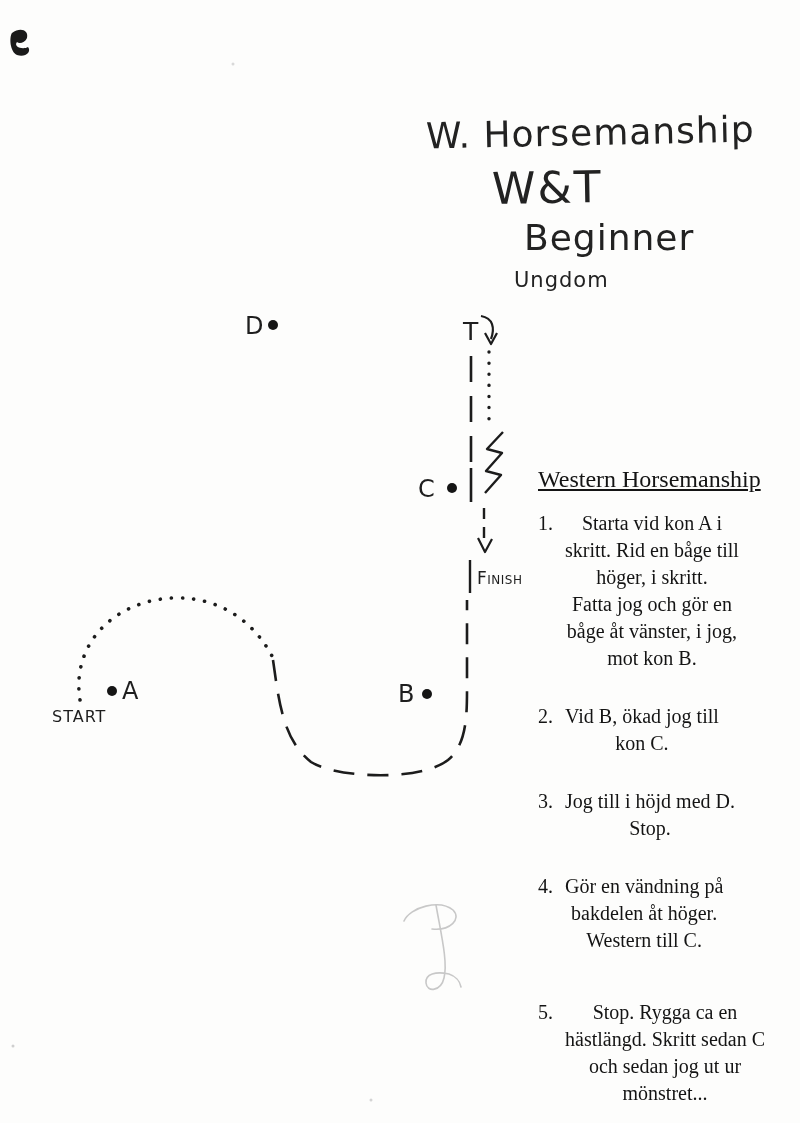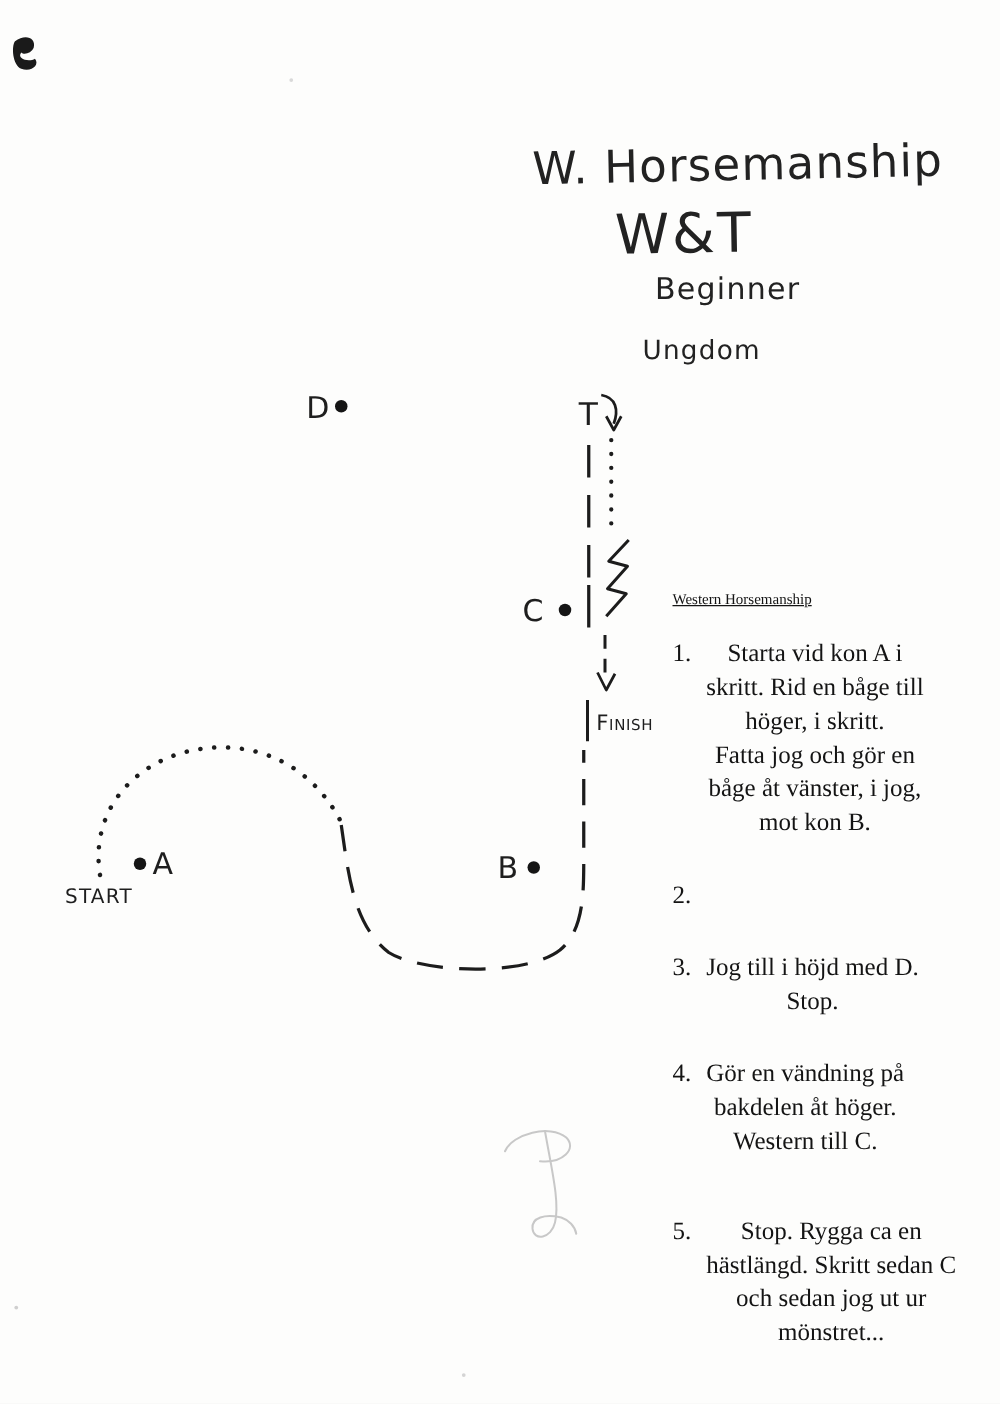--- a/index.html
+++ b/index.html
@@ -13,33 +13,33 @@
     color:#1b1b1b;
     overflow:hidden;
   }
 
   
   .hand { font-family:"DejaVu Sans", sans-serif; color:#222; }
 
   .title-line { position:absolute; white-space:nowrap; }
   .title-1 { left:426px; top:112px; font-size:36px; letter-spacing:1px; transform:rotate(-1.2deg); }
   .title-2 { left:492px; top:162px; font-size:44px; letter-spacing:2px; transform:rotate(-1deg); }
-  .title-3 { left:524px; top:217px; font-size:24px; letter-spacing:1px; }
+  .title-3 { left:524px; top:217px; font-size:36px; letter-spacing:1px; }
   .title-4 { left:514px; top:268px; font-size:21px; letter-spacing:1px; }
 
   .diagram-svg { position:absolute; left:0; top:0; width:800px; height:1123px; }
 
   .instructions {
     position:absolute;
     left:538px; top:466px; width:258px;
     font-size:20px; line-height:27px;
     color:#141414;
   }
   .instr-heading {
-    font-size:12px; font-weight:normal;
+    font-size:24px; font-weight:normal;
     text-decoration:underline;
     margin-bottom:17px;
   }
   .instr-item { display:flex; margin-bottom:31px; }
   .instr-item.gap-lg { margin-bottom:45px; }
   .instr-num { flex:none; width:27px; }
   .instr-text { white-space:pre-line;text-align:center; }
 
   svg text { fill:#1e1e1e; }
   .svg-hand { font-family:"DejaVu Sans", sans-serif; }
@@ -110,20 +110,22 @@
       <span class="instr-text">Starta vid kon A i
 skritt. Rid en båge till
 höger, i skritt.
 Fatta jog och gör en
 båge åt vänster, i jog,
 mot kon B.</span>
     </div>
 
     <div class="instr-item">
       <span class="instr-num">2.</span>
+      <span class="instr-text">Vid B, ökad jog till
+kon C.</span>
     </div>
 
     <div class="instr-item">
       <span class="instr-num">3.</span>
       <span class="instr-text">Jog till i höjd med D.
 Stop.</span>
     </div>
 
     <div class="instr-item gap-lg">
       <span class="instr-num">4.</span>

